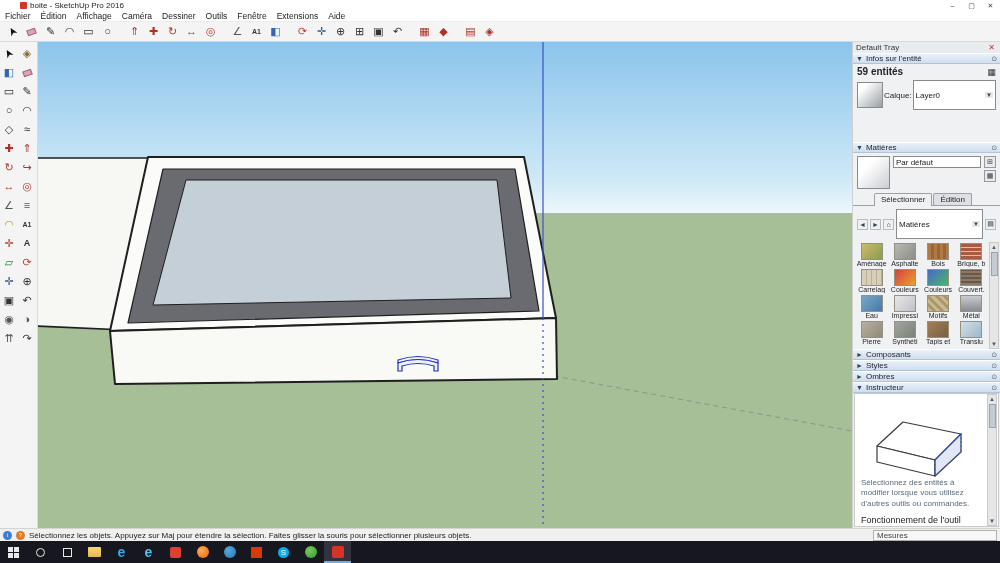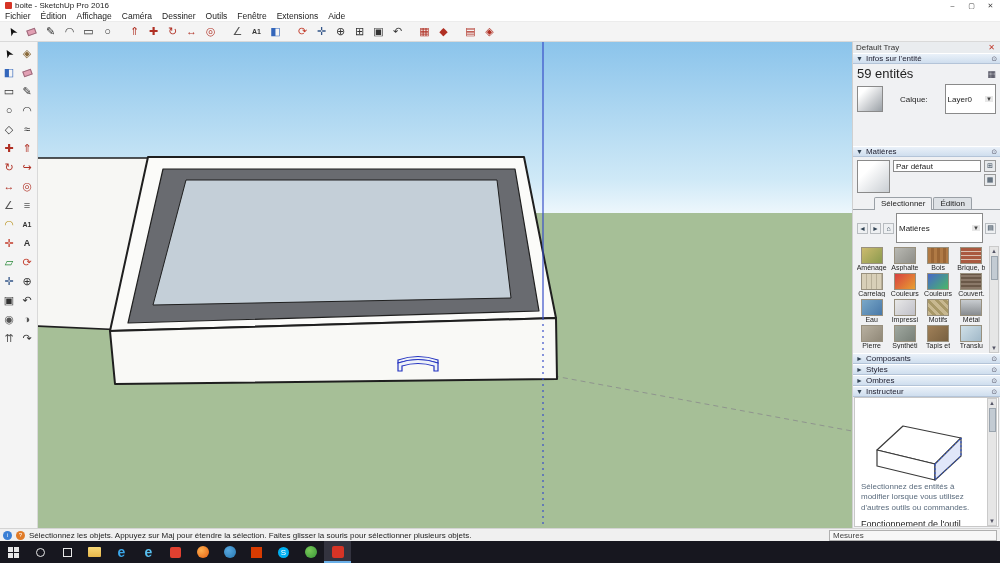--- a/index.html
+++ b/index.html
@@ -1,21 +1,21 @@
 <!DOCTYPE html>
 <html><head>
 <meta charset="utf-8">
 <style>
   * { box-sizing: border-box; margin: 0; padding: 0; }
   html,body { width:1000px; height:563px; overflow:hidden; }
   body { font-family:"Liberation Sans", sans-serif; background:#fff; color:#222; }
   #app { position:relative; width:1000px; height:563px; display:flex; flex-direction:column; }
 
   
-  .titlebar { height:11px; background:#ffffff; display:flex; align-items:center; padding-left:5px; font-size:8px; flex:0 0 auto; }
+  .titlebar { height:11px; background:#ffffff; display:flex; align-items:center; padding-left:20px; font-size:8px; flex:0 0 auto; }
   .app-ico { width:7px; height:7px; background:#d63426; border-radius:1px; margin-right:3px; }
   .title-text { color:#222; white-space:nowrap; }
   .win-controls { margin-left:auto; display:flex; height:11px; }
   .win-btn { width:19px; height:11px; display:flex; align-items:center; justify-content:center; font-size:7px; color:#444; }
 
   
   .menubar { height:11px; background:#fff; display:flex; align-items:center; font-size:8.5px; flex:0 0 auto; border-bottom:1px solid #ececec; }
   .menu-item { padding:0 5px; white-space:nowrap; color:#222; }
 
   
@@ -34,23 +34,23 @@
 
   
   .tray { width:148px; background:#f0f1f3; flex:0 0 auto; display:flex; flex-direction:column; font-size:8px; border-left:1px solid #d0d0d0; }
   .tray-title { height:11px; background:#e9ecef; display:flex; align-items:center; padding:0 3px; color:#333; }
   .tray-close { margin-left:auto; color:#c0392b; font-size:8px; width:11px; text-align:center; }
   .sec-head { height:11px; background:linear-gradient(#eaf1f9,#cfdeee); border-top:1px solid #fff; border-bottom:1px solid #b4c4d8; display:flex; align-items:center; padding:0 3px; color:#223; gap:3px; flex:0 0 auto; }
   .sec-head .chev { font-size:7px; color:#345; }
   .sec-head .sec-x { margin-left:auto; color:#667; font-size:7px; }
 
   .entity-count-row { display:flex; align-items:center; padding:2px 4px 1px; }
-  .entity-count { font-weight:normal; font-size:13px; }
+  .entity-count { font-weight:bold; font-size:10px; }
   .entity-detail { margin-left:auto; font-size:9px; color:#334; }
-  .layer-row { display:flex; align-items:center; gap:17px; padding:2px 4px; }
+  .layer-row { display:flex; align-items:center; gap:1px; padding:2px 4px; }
   .ei-thumb { width:26px; height:26px; background:linear-gradient(135deg,#ffffff 20%,#9aa0a6 100%); border:1px solid #8a8a8a; flex:0 0 auto; }
   .layer-label { color:#222; }
   .combo { flex:1; height:30px; background:#fff; border:1px solid #8a8a8a; display:flex; align-items:center; justify-content:space-between; padding:0 2px; min-width:0; }
   .combo .cval { overflow:hidden; white-space:nowrap; }
   .combo .carrow { font-size:6px; color:#444; background:#e8e8e8; padding:0 1px; }
   .ei-spacer { height:30px; }
 
   .mat-row { display:flex; gap:3px; padding:3px 4px 2px; }
   .mat-thumb { width:33px; height:33px; border:1px solid #8a8a8a; background:linear-gradient(135deg,#ffffff 30%,#c9ced3 100%); flex:0 0 auto; }
   .mat-col { flex:1; min-width:0; display:flex; flex-direction:column; gap:2px; }
@@ -81,21 +81,21 @@
   .instr-body { font-size:8px; color:#5a6b7d; padding:0 6px; line-height:1.3; }
   .instr-sub { font-size:9px; font-weight:normal; color:#222; padding:6px 6px 0; }
   .instructor .vscroll { top:0; }
 
   
   .statusbar { height:13px; background:#f0f0f0; border-top:1px solid #d4d4d4; display:flex; align-items:center; gap:4px; padding:0 3px; font-size:8px; flex:0 0 auto; }
   .sb-ico { width:9px; height:9px; border-radius:50%; display:flex; align-items:center; justify-content:center; font-size:6px; color:#fff; flex:0 0 auto; }
   .sb-ico.geo { background:#3a7fd5; }
   .sb-ico.help { background:#e07b28; }
   .sb-text { flex:1; color:#222; white-space:nowrap; overflow:hidden; }
-  .measures { width:168px; height:11px; border:1px solid #b0b0b0; background:#f7f7f7; display:flex; align-items:center; padding:0 3px; color:#444; flex:0 0 auto; }
+  .measures { width:124px; height:11px; border:1px solid #b0b0b0; background:#f7f7f7; display:flex; align-items:center; padding:0 3px; color:#444; flex:0 0 auto; }
 
   
   .taskbar { height:22px; background:#17171f; display:flex; align-items:stretch; flex:1; color:#fff; }
   .tb-app { width:27px; display:flex; align-items:center; justify-content:center; }
   .tb-app.active { background:#33333f; box-shadow:inset 0 -2px 0 #6ab0e8; }
   .start-svg { display:block; }
   .search-circle { width:9px; height:9px; border:1.5px solid #e8e8e8; border-radius:50%; }
   .taskview-sq { width:9px; height:9px; border:1px solid #e8e8e8; }
   .sys-tray { margin-left:auto; display:flex; align-items:center; gap:6px; font-size:8px; padding-right:3px; }
   .tray-chev { font-size:7px; color:#fff; }

